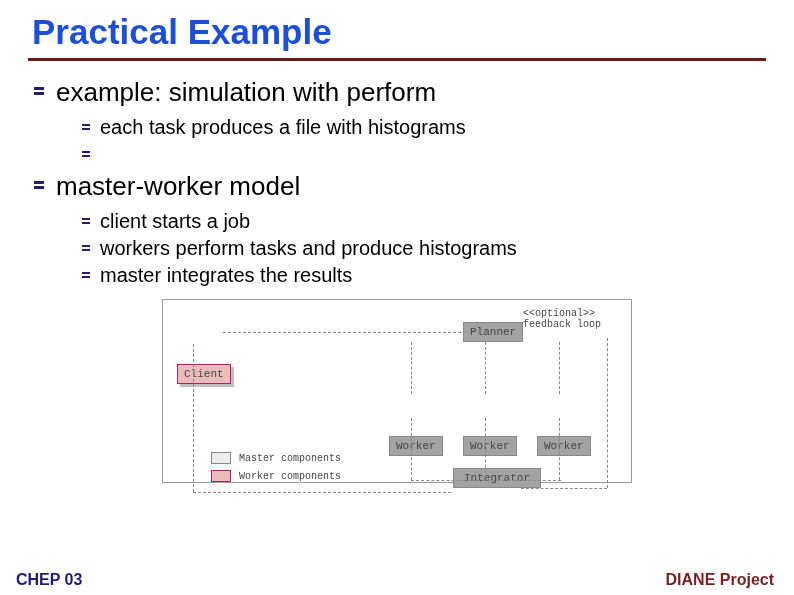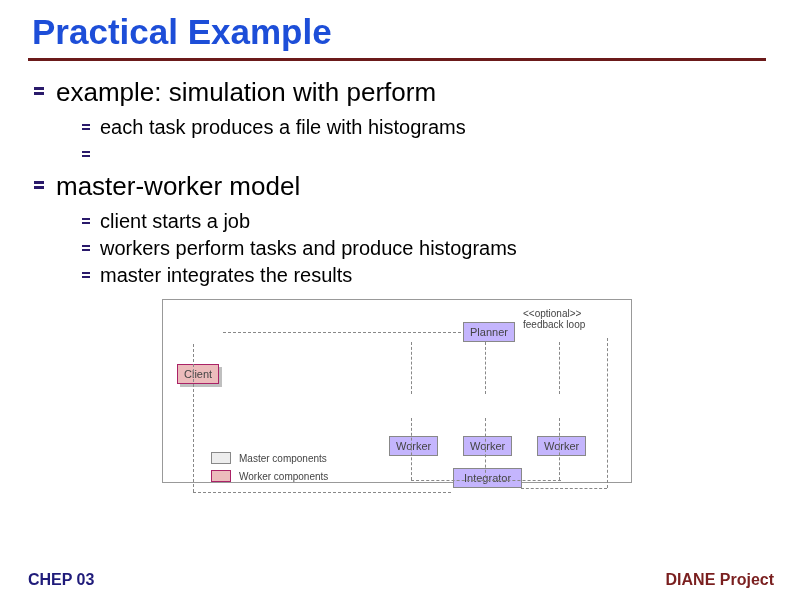--- a/index.html
+++ b/index.html
@@ -14,36 +14,36 @@
   .bullet1::before { content: ""; display: block; width: 10px; height: 2.5px; background: #2a1a6b; margin-bottom: 2.5px; }
   .bullet1::after { content: ""; display: block; width: 10px; height: 2.5px; background: #2a1a6b; }
   .lvl1-text { font-size: 26px; color: #000; }
   .lvl2-list { margin: 8px 0 12px 48px; }
   .lvl2-row { display: flex; align-items: flex-start; gap: 10px; margin-bottom: 4px; }
   .bullet2 { width: 8px; height: 8px; margin-top: 8px; flex-shrink: 0; }
   .bullet2::before { content: ""; display: block; width: 8px; height: 2px; background: #2a1a6b; margin-bottom: 2px; }
   .bullet2::after { content: ""; display: block; width: 8px; height: 2px; background: #2a1a6b; }
   .lvl2-text { font-size: 20px; color: #000; }
 
-  .diagram { margin: 8px auto 0 auto; width: 470px; height: 184px; border: 1px solid #999; position: relative; background: #fff; font-family: Liberation Sans, sans-serif; font-size: 11px; color: #444; }
-  .dbox { position: absolute; border: 1px solid #888; background: #c4b5fd; text-align: center; padding: 3px 6px; }
+  .diagram { margin: 8px auto 0 auto; width: 470px; height: 184px; border: 1px solid #999; position: relative; background: #fff; font-family: Liberation Mono, monospace; font-size: 11px; color: #444; }
+  .dbox { position: absolute; border: 1px solid #888; background: #a3a3a3; text-align: center; padding: 3px 6px; }
   .client { left: 14px; top: 22px; background: #ecbcbc; border: 1px solid #a26; box-shadow: 3px 3px 0 rgba(0,0,0,0.25); margin-top: 42px; }
   .planner { left: 300px; top: 22px; }
   .worker { top: 108px; margin-top: 28px; }
   .w1 { left: 226px; } .w2 { left: 300px; } .w3 { left: 374px; }
   .integrator { left: 290px; top: 168px; padding: 3px 10px; }
   .opt { position: absolute; left: 360px; top: 8px; font-size: 10px; line-height: 1.1; text-align: left; }
   .legend { position: absolute; left: 48px; top: 152px; font-size: 10px; }
   .legend-row { display: flex; align-items: center; gap: 8px; margin-bottom: 6px; }
   .lsw { width: 20px; height: 12px; border: 1px solid #888; background: #ededed; }
   .lsw.pink { background: #ecbcbc; border-color: #a26; }
   .dashv { border-left: 1px dashed #888; position: absolute; width: 0; }
   .dashh { border-top: 1px dashed #888; position: absolute; height: 0; }
 
-  .footer { position: absolute; bottom: 6px; left: 0; right: 0; display: flex; justify-content: space-between; align-items: flex-end; padding: 0 20px 0 28px; font-size: 16px; }
+  .footer { position: absolute; bottom: 6px; left: 0; right: 0; display: flex; justify-content: space-between; align-items: flex-end; padding: 0 20px 0 16px; font-size: 16px; }
   .footer .left { color: #1f1b7a; font-weight: bold; }
   .footer .center { color: #1f1b7a; font-weight: bold; font-size: 15px; position: absolute; left: 50%; transform: translateX(-50%); bottom: 0; }
   .footer .right { color: #7a1f1f; font-weight: bold; }
 </style>
 </head>
 <body>
 
 <div class="slide">
   <div class="title">Practical Example</div>
   <div class="title-underline"></div>

